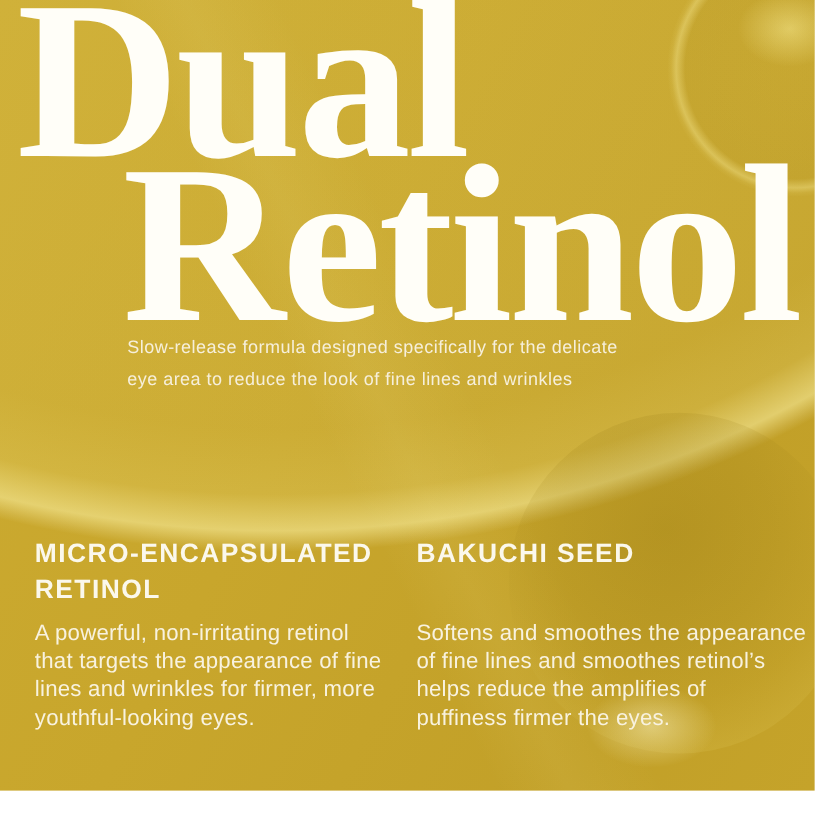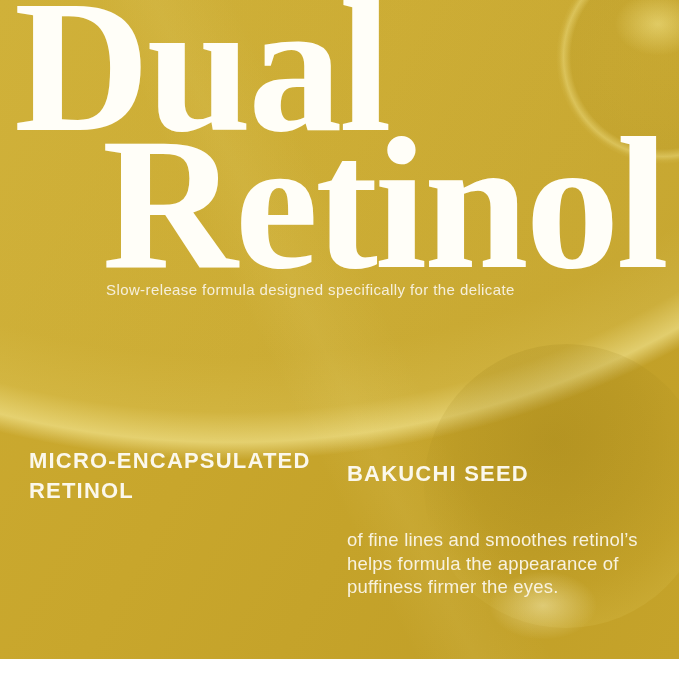--- a/index.html
+++ b/index.html
@@ -92,21 +92,21 @@
     left: 106px; top: 276px;
     color: #f6efdb;
     font-size: 15px;
     line-height: 27px;
     letter-spacing: 0.4px;
     white-space: nowrap;
   }
 
   .col { position: absolute; top: 446px; }
   .col.left  { left: 29px;  width: 305px; }
-  .col.right { left: 347px; width: 315px; margin-top: 13px; }
+  .col.right { left: 347px; width: 315px; }
 
   .col-heading {
     height: 69px;
     color: #fbf8ec;
     font-size: 22px;
     font-weight: bold;
     line-height: 30px;
     letter-spacing: 1.2px;
     white-space: nowrap;
   }
@@ -129,33 +129,41 @@
   <div class="decor ring-topright"></div>
   <div class="decor corner-glow"></div>
   <div class="decor bubble-large"></div>
   <div class="decor bubble-glow"></div>
 
   <div class="title-line l1">Dual</div>
   <div class="title-line l2">Retinol</div>
 
   <div class="subtitle">
     <div>Slow-release formula designed specifically for the delicate</div>
+    <div>eye area to reduce the look of fine lines and wrinkles</div>
   </div>
 
   <div class="col left">
     <div class="col-heading">
       <div>MICRO-ENCAPSULATED</div>
       <div>RETINOL</div>
+    </div>
+    <div class="col-body">
+      <div>A powerful, non-irritating retinol</div>
+      <div>that targets the appearance of fine</div>
+      <div>lines and wrinkles for firmer, more</div>
+      <div>youthful-looking eyes.</div>
     </div>
   </div>
 
   <div class="col right">
     <div class="col-heading">
       <div>BAKUCHI SEED</div>
     </div>
     <div class="col-body">
+      <div>Softens and smoothes the appearance</div>
       <div>of fine lines and smoothes retinol’s</div>
-      <div>helps formula the appearance of</div>
+      <div>helps reduce the amplifies of</div>
       <div>puffiness firmer the eyes.</div>
     </div>
   </div>
 
 </div>
 
 </body></html>

